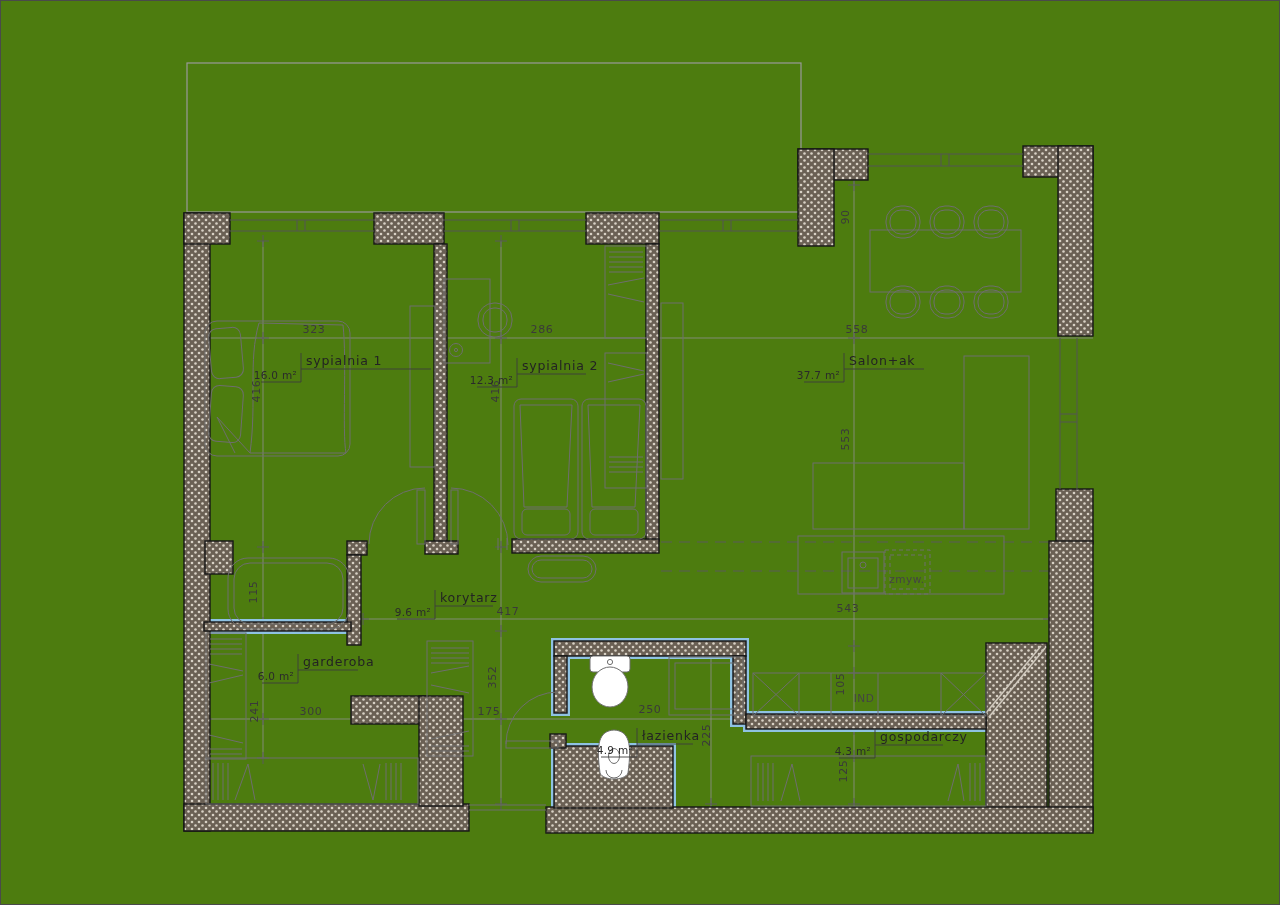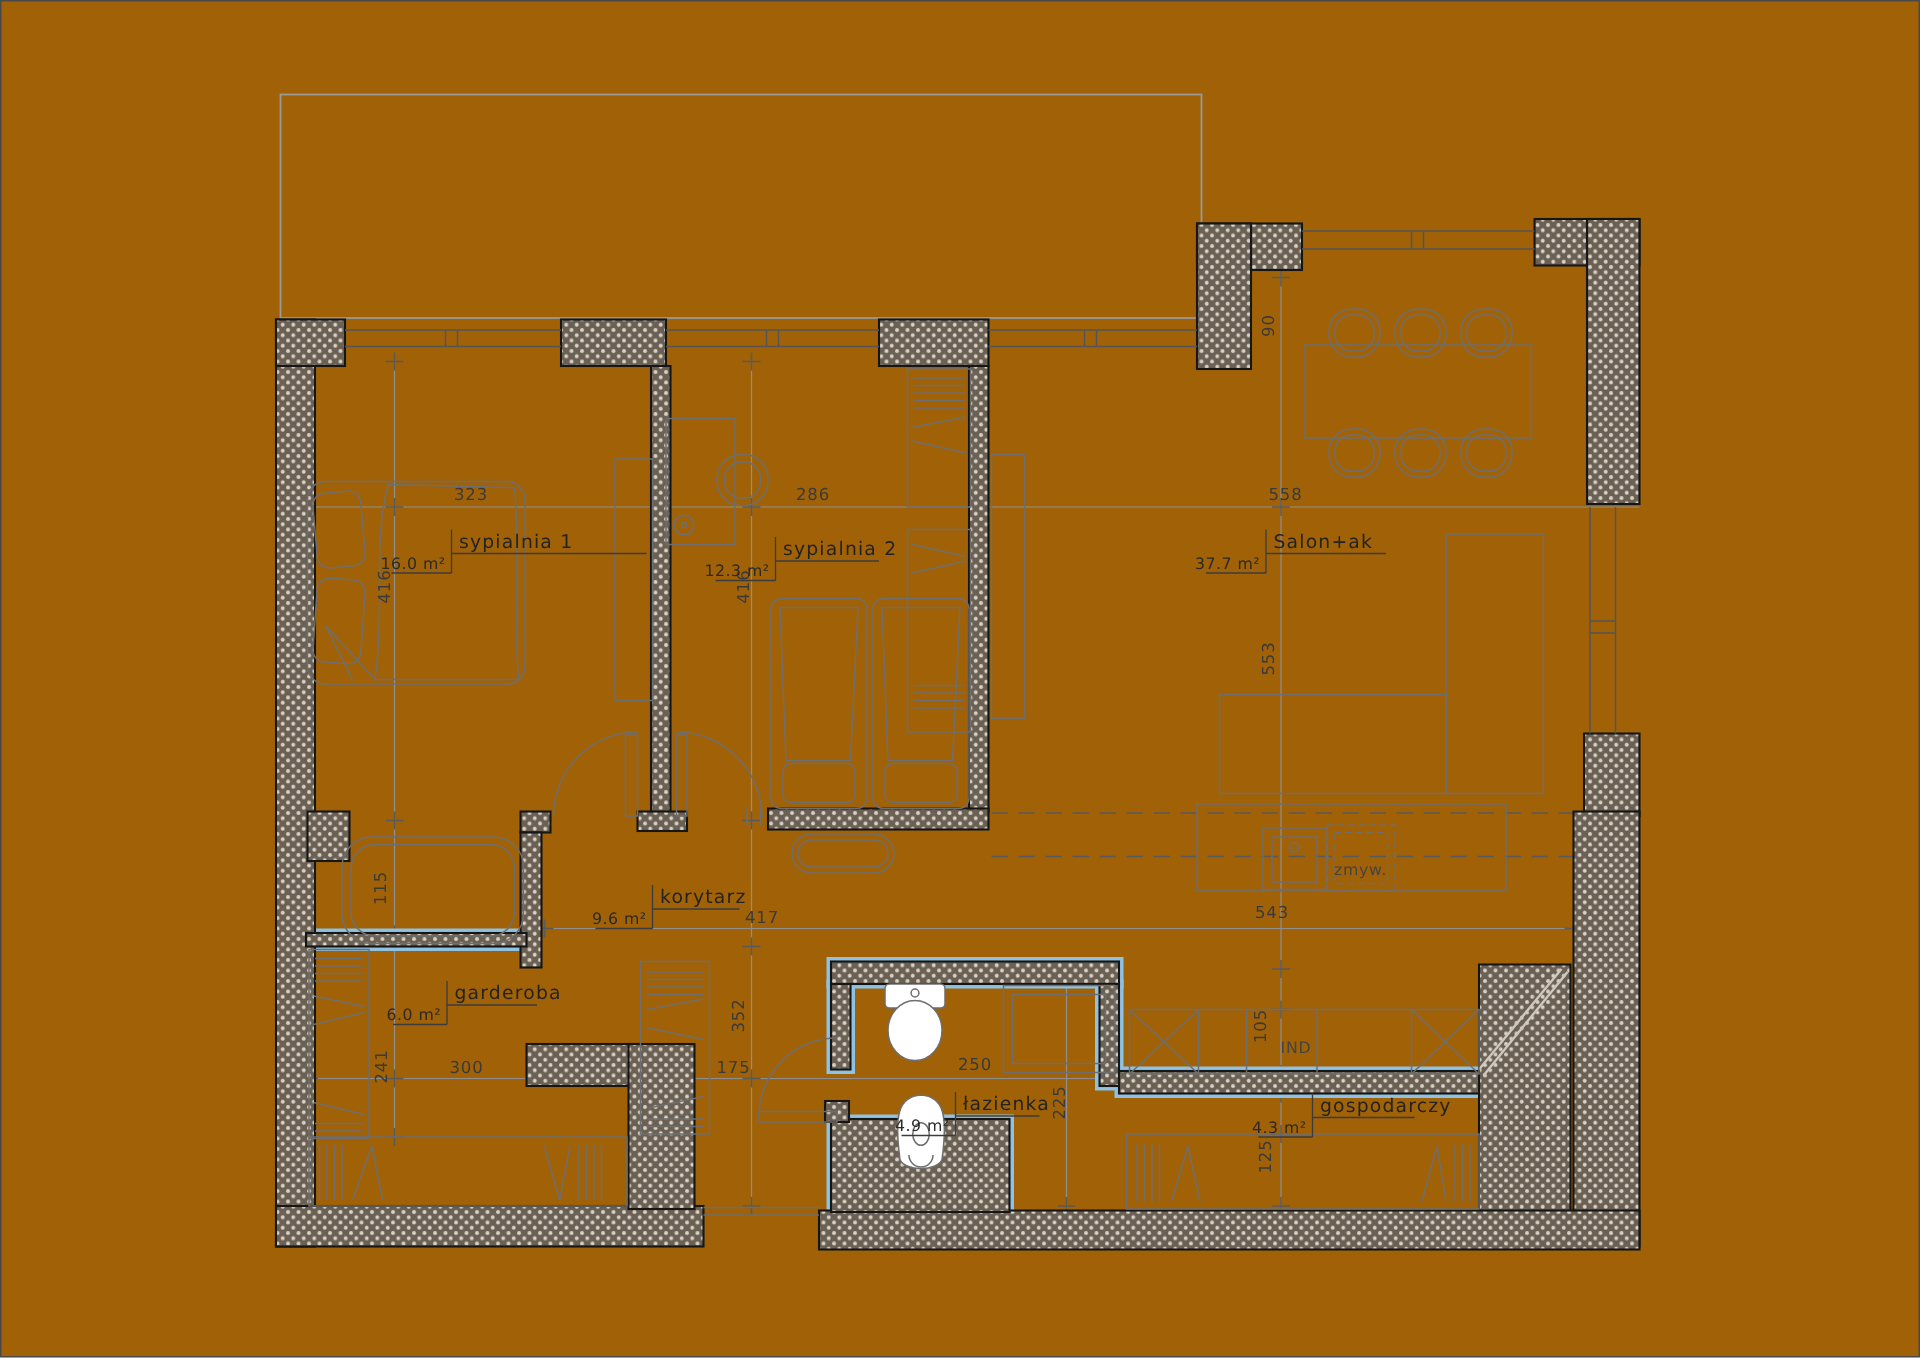--- a/index.html
+++ b/index.html
@@ -1,16 +1,16 @@
 <!DOCTYPE html>
 <html><head>
 <meta charset="utf-8">
 <style>
   html,body{margin:0;padding:0;background:#ffffff;}
-  .frame{position:relative;width:1280px;height:905px;background:#a16207;box-sizing:border-box;border:1px solid #4a4a4a;overflow:hidden;}
+  .frame{position:relative;width:1280px;height:905px;background:#4d7c0f;box-sizing:border-box;border:1px solid #4a4a4a;overflow:hidden;}
   svg{position:absolute;left:0;top:0;}
   svg text{font-family:"DejaVu Sans","Liberation Sans",sans-serif;fill:#333;}
   .dim{font-size:11px;letter-spacing:.6px;fill:#3a3a3a;}
   .room{font-size:12.5px;letter-spacing:.8px;fill:#232323;}
   .area{font-size:10.5px;letter-spacing:.3px;fill:#2a2a2a;}
   .fix{font-size:10.5px;letter-spacing:.5px;fill:#444;}
 </style>
 </head>
 <body>
 

